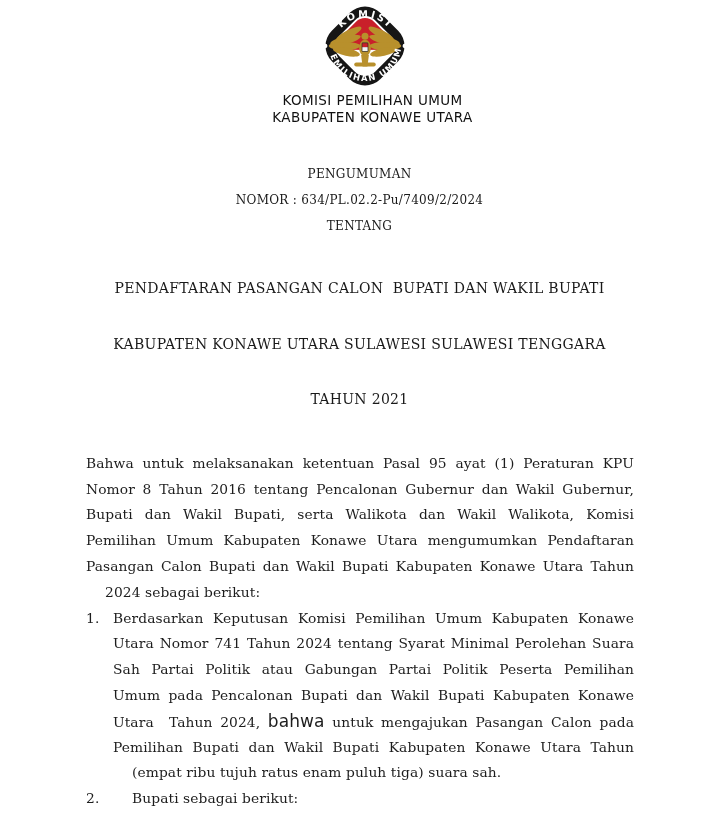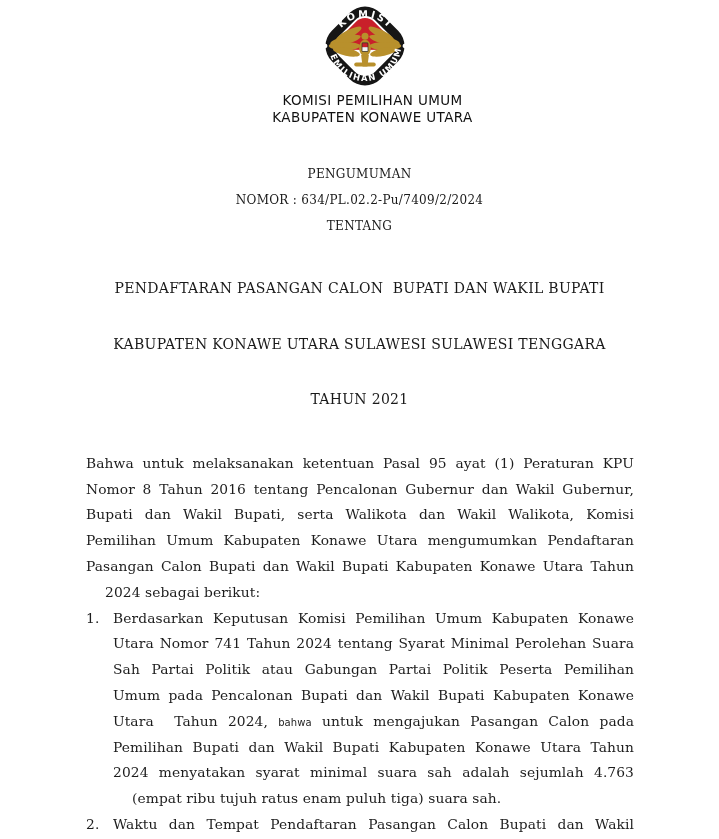--- a/index.html
+++ b/index.html
@@ -23,21 +23,21 @@
   
   .title-block{margin-top:37px;text-align:center;letter-spacing:.3px;color:#191919;}
   .t25{font-size:12px;line-height:25.8px;}
   .subject{margin-top:3px;font-size:14px;line-height:18.5px;white-space:pre-wrap;}
   
   .content{margin:5px 0 0 86px;width:548px;font-size:13.8px;line-height:25.8px;letter-spacing:.1px;}
   .jl{height:25.8px;text-align:justify;text-align-last:justify;overflow:hidden;}
   .ll{height:25.8px;text-align:left;overflow:hidden;margin-left:19px;}
   .li{position:relative;padding-left:27px;}
   .num{position:absolute;left:0;top:0;line-height:25.8px;}
-  .alt{font-family:"DejaVu Sans","Liberation Sans",sans-serif;font-size:10px;}
+  .alt{font-family:"DejaVu Sans","Liberation Sans",sans-serif;font-size:17px;}
   
   .arc-top{font-family:"DejaVu Sans","Liberation Sans",sans-serif;font-size:10px;font-weight:bold;fill:#fff;letter-spacing:2.4px;}
   .arc-bottom{font-family:"DejaVu Sans","Liberation Sans",sans-serif;font-size:8.6px;font-weight:bold;fill:#fff;letter-spacing:1.6px;}
 </style>
 </head>
 <body>
 
 <div class="page">
 
   <div class="logo-wrap">
@@ -121,27 +121,25 @@
 
     <div class="li">
       <span class="num">1.</span>
       <div>
         <div class="jl">Berdasarkan Keputusan Komisi Pemilihan Umum Kabupaten Konawe</div>
         <div class="jl">Utara Nomor 741 Tahun 2024 tentang Syarat Minimal Perolehan Suara</div>
         <div class="jl">Sah Partai Politik atau Gabungan Partai Politik Peserta Pemilihan</div>
         <div class="jl">Umum pada Pencalonan Bupati dan Wakil Bupati Kabupaten Konawe</div>
         <div class="jl"><span>Utara&nbsp; Tahun 2024, </span><span class="alt">bahwa</span><span> untuk mengajukan Pasangan Calon pada</span></div>
         <div class="jl">Pemilihan Bupati dan Wakil Bupati Kabupaten Konawe Utara Tahun</div>
-        <div class="jl">2024 menyatakan syarat minimal suara sah adalah sejumlah 4.763</div>
         <div class="ll">(empat ribu tujuh ratus enam puluh tiga) suara sah.</div>
       </div>
     </div>
 
     <div class="li">
       <span class="num">2.</span>
       <div>
-        <div class="jl">Waktu dan Tempat Pendaftaran Pasangan Calon Bupati dan Wakil</div>
         <div class="ll">Bupati sebagai berikut:</div>
       </div>
     </div>
 
   </div>
 </div>
 
 </body></html>

